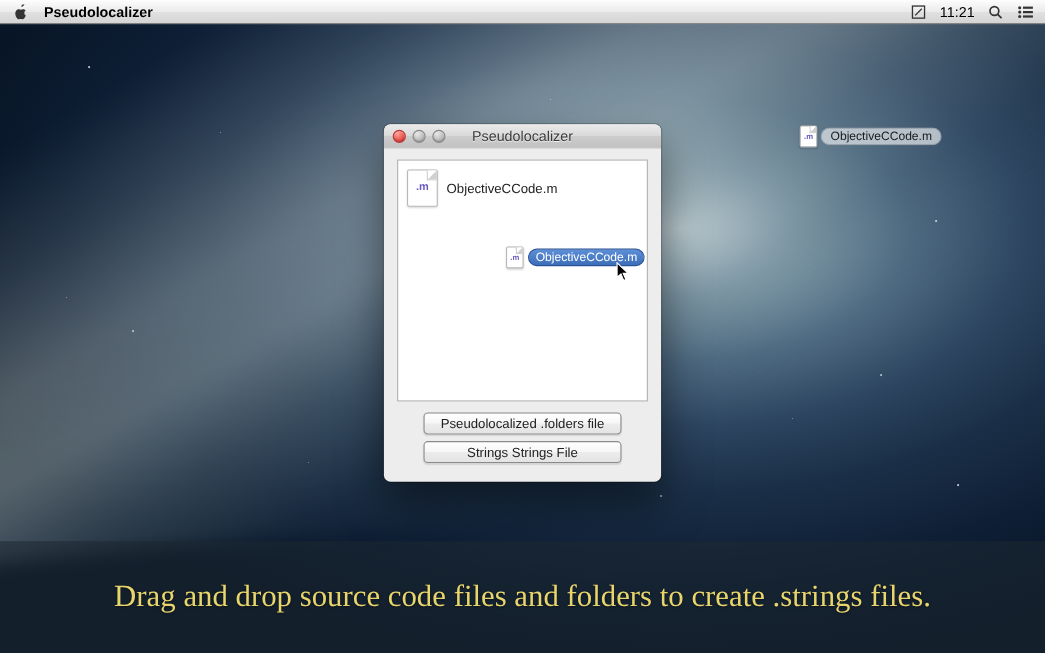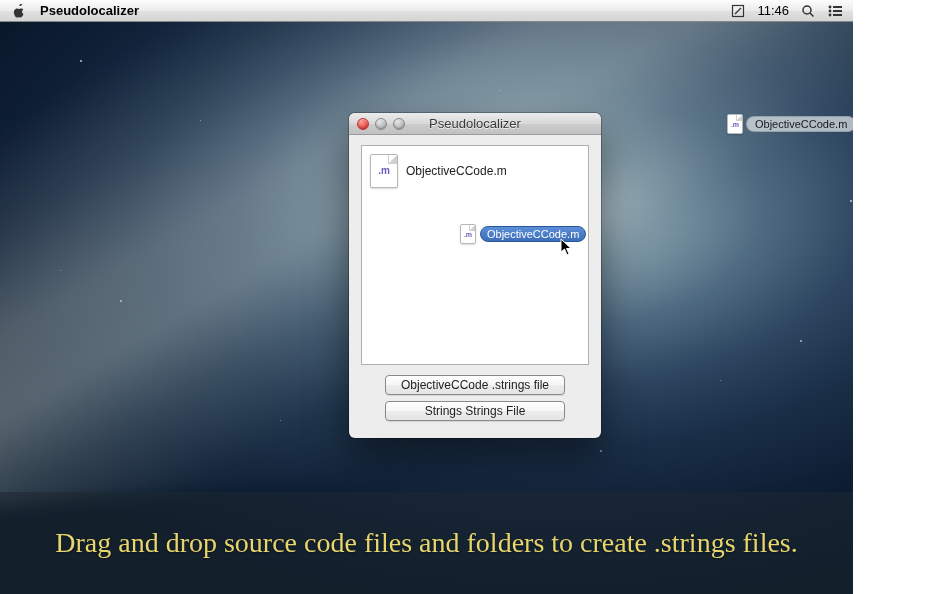--- a/index.html
+++ b/index.html
@@ -1,20 +1,20 @@
 <!DOCTYPE html>
 <html><head>
   <meta charset="utf-8">
   <style>
     * { margin: 0; padding: 0; box-sizing: border-box; }
     html, body { width: 950px; height: 594px; overflow: hidden; font-family: "Lucida Grande", "Helvetica Neue", Arial, sans-serif; }
     
     
     .desktop {
-      width: 853px; height: 594px; position: relative;
+      width: 950px; height: 594px; position: relative;
       background: radial-gradient(ellipse 700px 400px at 65% 35%, #d8e6e8 0%, #8aa4b0 15%, #4f6b82 30%, #2d4560 45%, #1a2f47 60%, #0d1d33 80%, #071424 100%);
       overflow: hidden;
     }
     .galaxy-band {
       position: absolute; top: -80px; left: -50px; right: -50px; height: 550px;
       background: linear-gradient(155deg, transparent 20%, rgba(200,210,210,0.15) 30%, rgba(210,220,215,0.35) 40%, rgba(180,195,195,0.45) 48%, rgba(120,140,150,0.35) 56%, rgba(60,85,105,0.2) 65%, transparent 75%);
       transform: rotate(-5deg);
       filter: blur(8px);
     }
     .star { position: absolute; background: #e8eef3; border-radius: 50%; }
@@ -148,21 +148,21 @@
       </span>
       <span class="menubar-app">Pseudolocalizer</span>
     </div>
     <div class="menubar-right">
       <span class="icon">
         <svg width="14" height="14" viewBox="0 0 14 14">
             <rect x="1.5" y="1.5" width="11" height="11" fill="none" stroke="#333" stroke-width="1.2"></rect>
             <path d="M4 10 L10 4" stroke="#333" stroke-width="1.2"></path>
           </svg>
       </span>
-      <span>11:46</span>
+      <span>11:21</span>
       <span class="icon">
         <svg width="14" height="14" viewBox="0 0 14 14">
             <circle cx="6" cy="6" r="4" fill="none" stroke="#333" stroke-width="1.5"></circle>
             <line x1="9" y1="9" x2="12.5" y2="12.5" stroke="#333" stroke-width="1.5"></line>
           </svg>
       </span>
       <span class="icon">
         <svg width="16" height="14" viewBox="0 0 16 14">
             <circle cx="3" cy="3" r="1.4" fill="#333"></circle>
             <rect x="6" y="2" width="9" height="2" fill="#333"></rect>
@@ -207,21 +207,21 @@
           <span class="pill">ObjectiveCCode.m</span>
         </div>
         <div class="cursor-arrow">
           <svg width="14" height="18" viewBox="0 0 14 18">
               <path d="M1 1 L1 14 L4.5 11 L7 17 L9 16 L6.5 10.5 L11 10.5 Z" fill="#000" stroke="#fff" stroke-width="1"></path>
             </svg>
         </div>
       </div>
       <div class="btn-row">
         <div class="mac-btn">
-          <span>ObjectiveCCode .strings file</span>
+          <span>Pseudolocalized .folders file</span>
         </div>
         <div class="mac-btn">
           <span>Strings Strings File</span>
         </div>
       </div>
     </div>
   </div>
 
   <div class="caption">
     <div class="caption-text">Drag and drop source code files and folders to create .strings files.</div>

